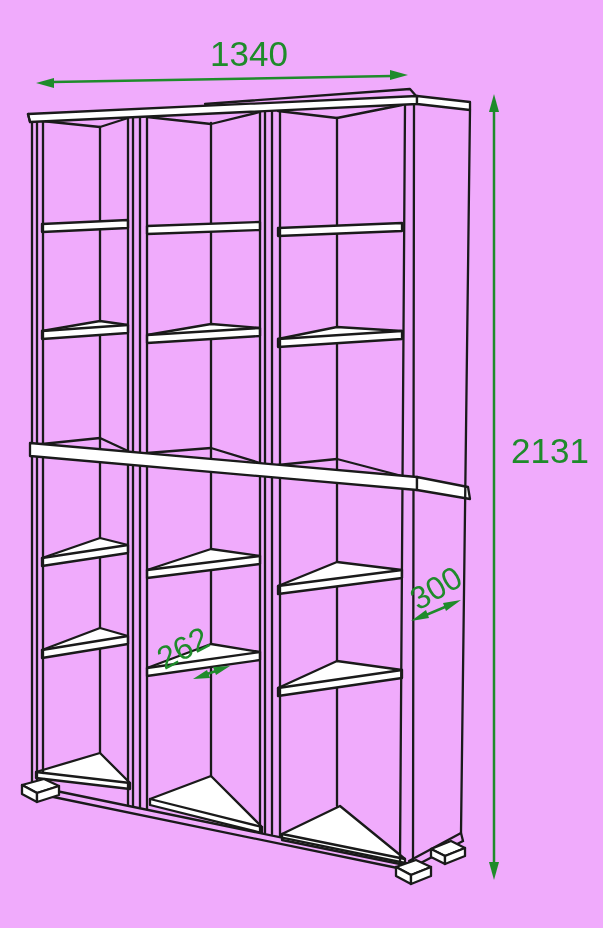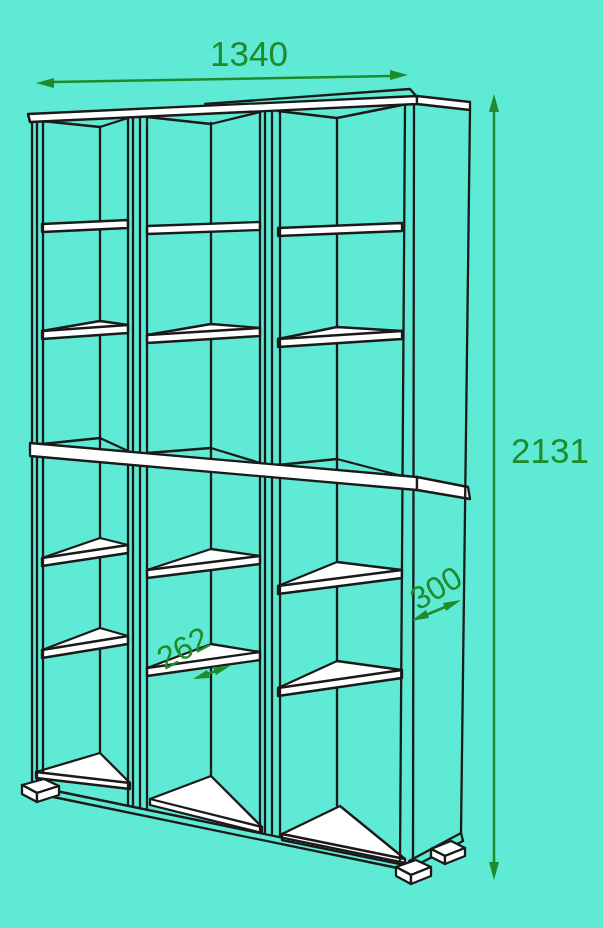--- a/index.html
+++ b/index.html
@@ -1,20 +1,20 @@
 <!DOCTYPE html>
 <html><head>
 <meta charset="utf-8">
 <style>
   html, body { margin: 0; padding: 0; background: #ffffff; }
   .stage {
     position: relative;
     width: 603px;
     height: 928px;
-    background: #5eead4;
+    background: #f0abfc;
     overflow: hidden;
     font-family: "Liberation Sans", sans-serif;
   }
   svg { display: block; }
   .ln   { stroke: #1a1a1a; stroke-width: 2.3; fill: none; stroke-linecap: round; stroke-linejoin: round; }
   .panel{ stroke: #1a1a1a; stroke-width: 2.3; fill: #ffffff; stroke-linejoin: round; }
   .dim  { stroke: #1f8b2b; stroke-width: 2.5; fill: none; stroke-linecap: round; }
   .dimh { fill: #1f8b2b; stroke: none; }
   .dimt {
     fill: #1f8b2b;

